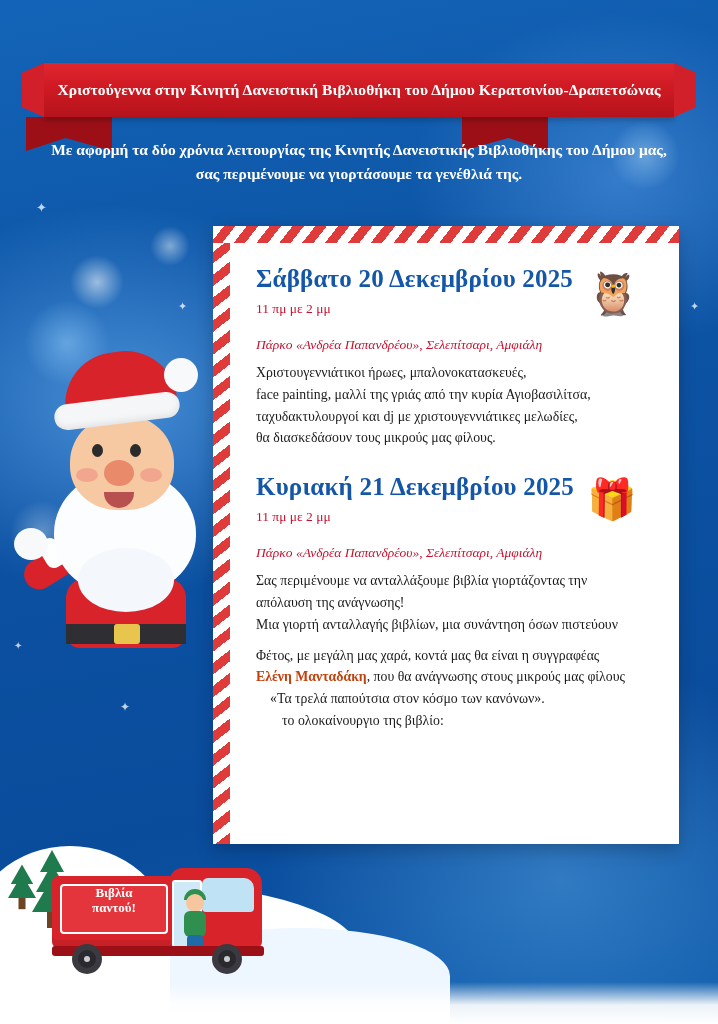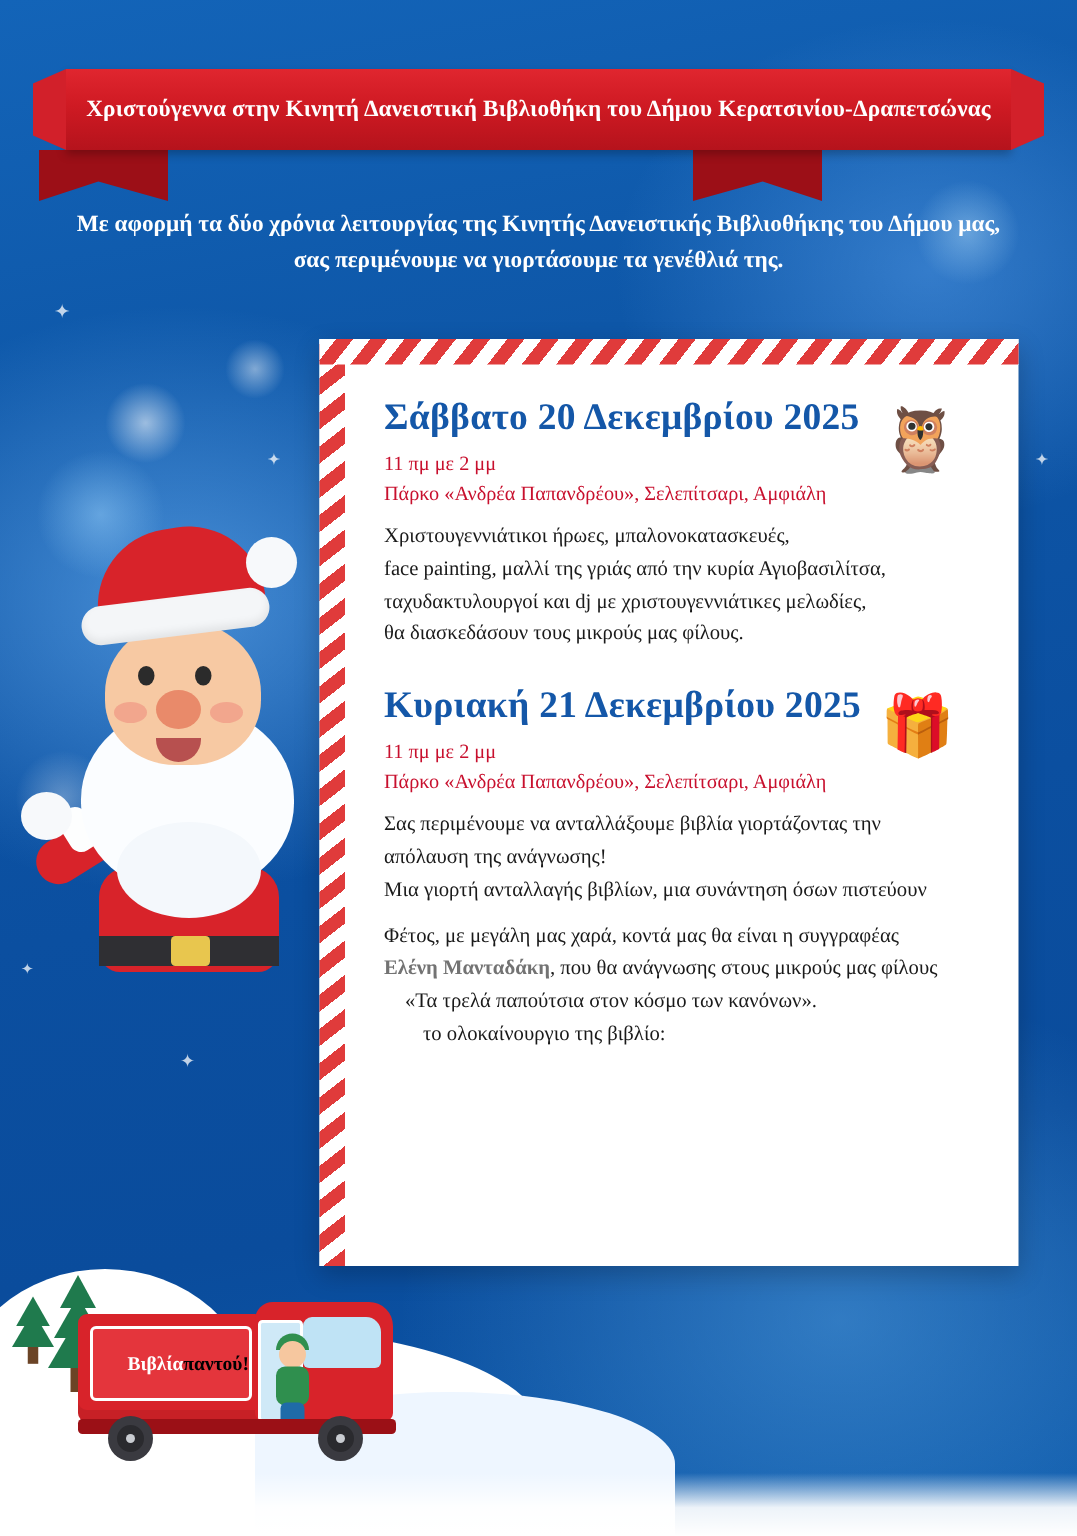--- a/index.html
+++ b/index.html
@@ -29,21 +29,21 @@
   .bokeh {
     position: absolute;
     border-radius: 50%;
     pointer-events: none;
   }
 
   
   .banner-wrap {
     position: absolute;
     left: 0;
-    top: 28px;
+    top: 45px;
     width: 574px;
     height: 100px;
   }
   .ribbon-tail {
     position: absolute;
     top: 72px;
     width: 86px;
     height: 34px;
     background: #9c0f17;
   }
@@ -152,33 +152,34 @@
     font-weight: bold;
     color: #1457a8;
     letter-spacing: 0.2px;
   }
   .event-time {
     margin-top: 8px;
     font-size: 13.5px;
     color: #c8102e;
   }
   .event-place {
-    margin-top: 4px;
+    margin-top: 20px;
     font-size: 13.5px;
     color: #c8102e;
+    font-style: italic;
   }
   .event-body {
     margin-top: 9px;
     font-size: 13.8px;
     color: #1a1a1a;
     line-height: 1.58;
   }
   .event-body .line { white-space: nowrap; font-family: Liberation Serif, serif; }
   .highlight-name {
-    color: #737373;
+    color: #c2410c;
     font-weight: bold;
   }
   .indent-1 { padding-left: 14px; }
   .indent-2 { padding-left: 26px; }
 
   .mascot {
     position: absolute;
     right: 8px;
     top: -2px;
     width: 62px;
@@ -393,29 +394,29 @@
     box-shadow: inset 0 -8px 0 rgba(0,0,0,0.08);
   }
   .bus .sign {
     position: absolute;
     left: 8px; top: 24px;
     width: 104px; height: 46px;
     background: #e4353c;
     border: 2px solid #ffffff;
     border-radius: 4px;
     display: flex;
-    flex-direction: row;
+    flex-direction: column;
     align-items: center;
-    justify-content: flex-end;
+    justify-content: flex-start;
     color: #ffffff;
     font-weight: bold;
     font-size: 13px;
     line-height: 1.15;
   }
-  .bus .sign .l2 { color: #000000; }
+  .bus .sign .l2 { color: #ffffff; }
   .bus .cab {
     position: absolute;
     left: 118px; top: 8px;
     width: 92px; height: 80px;
     background: #d8232a;
     border-radius: 12px 16px 6px 6px;
   }
   .bus .windshield {
     position: absolute;
     left: 150px; top: 18px;

